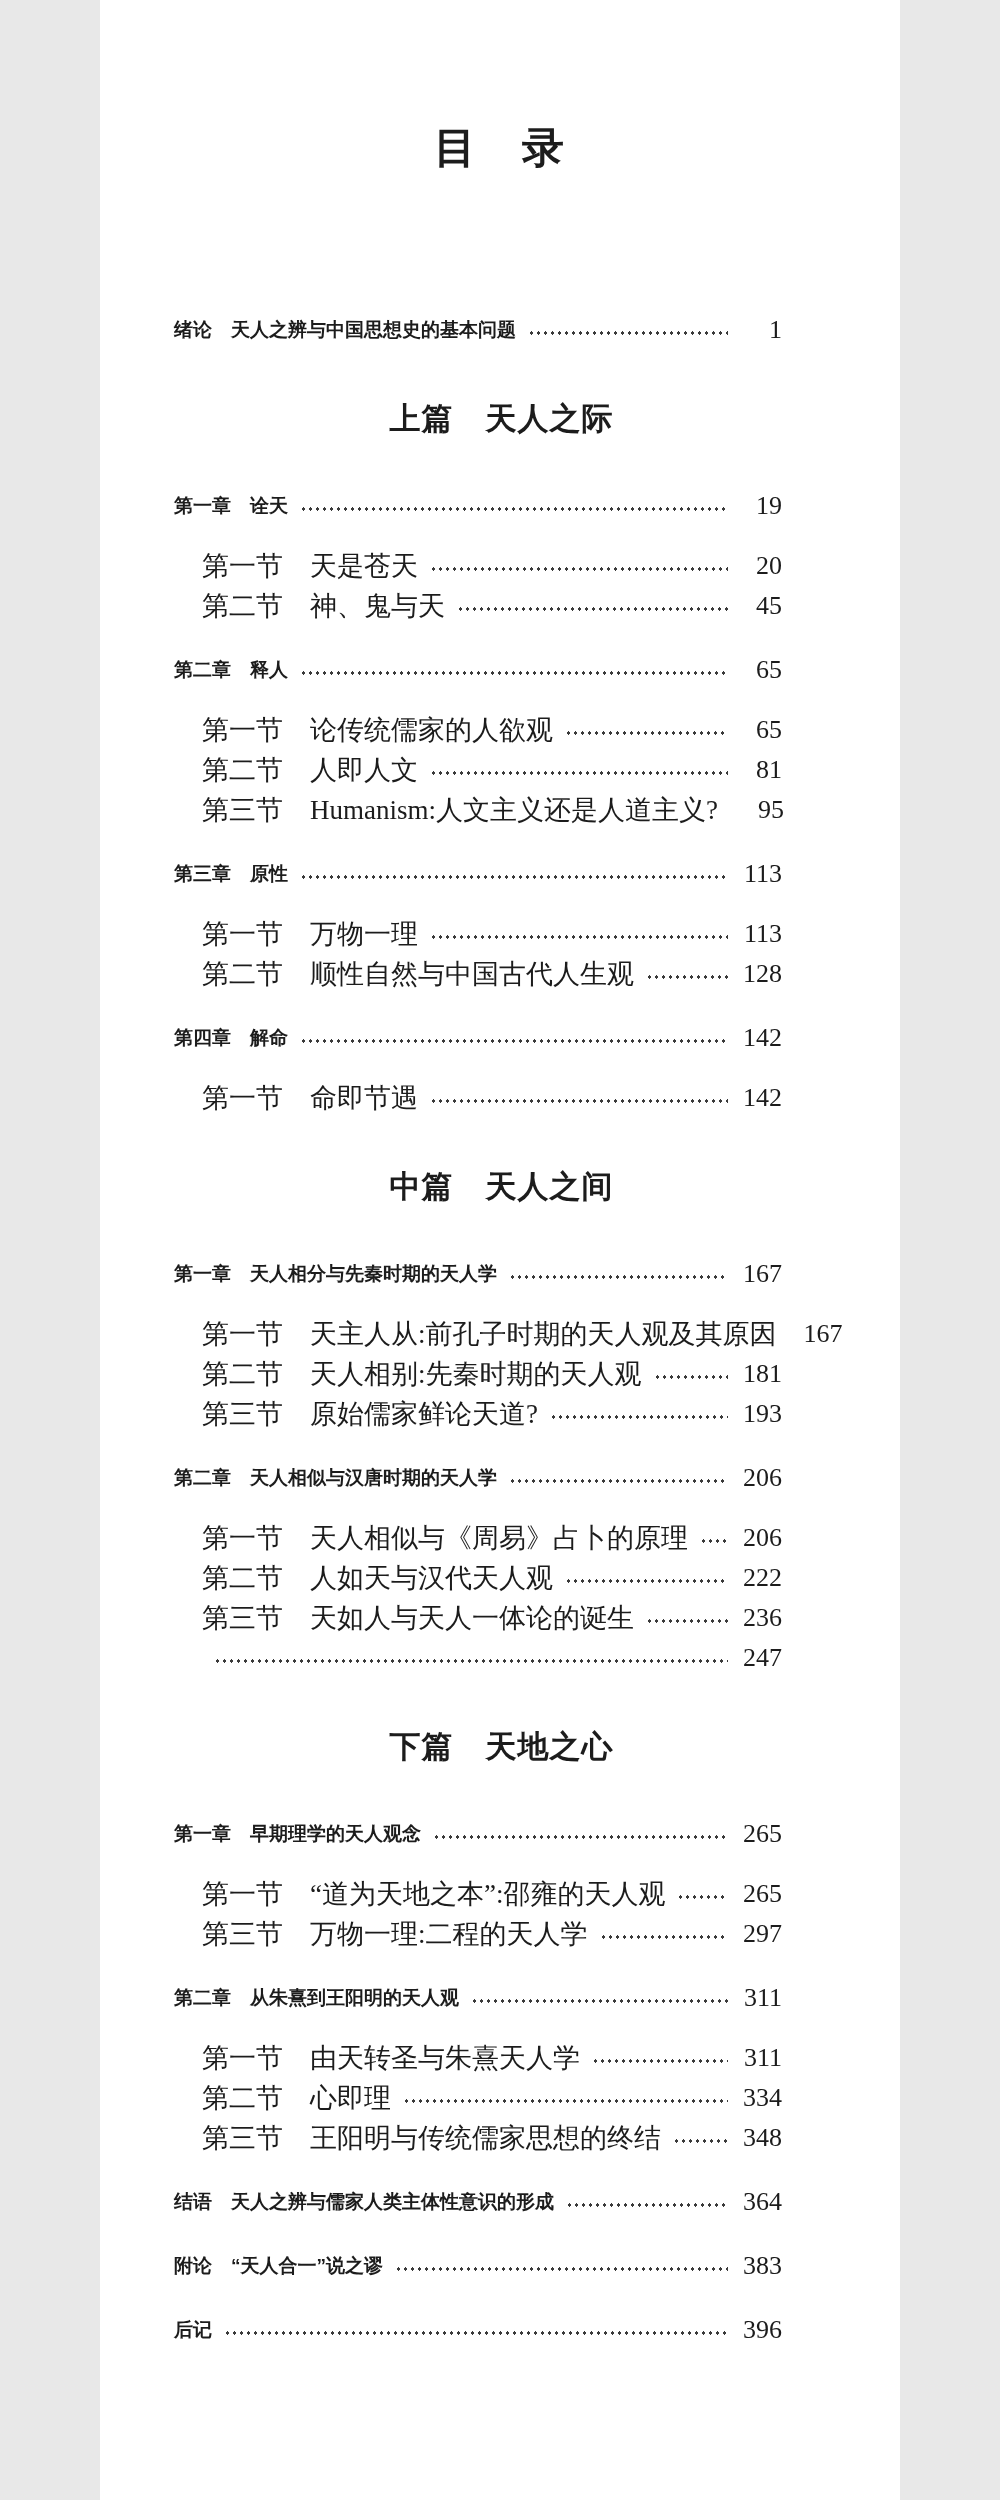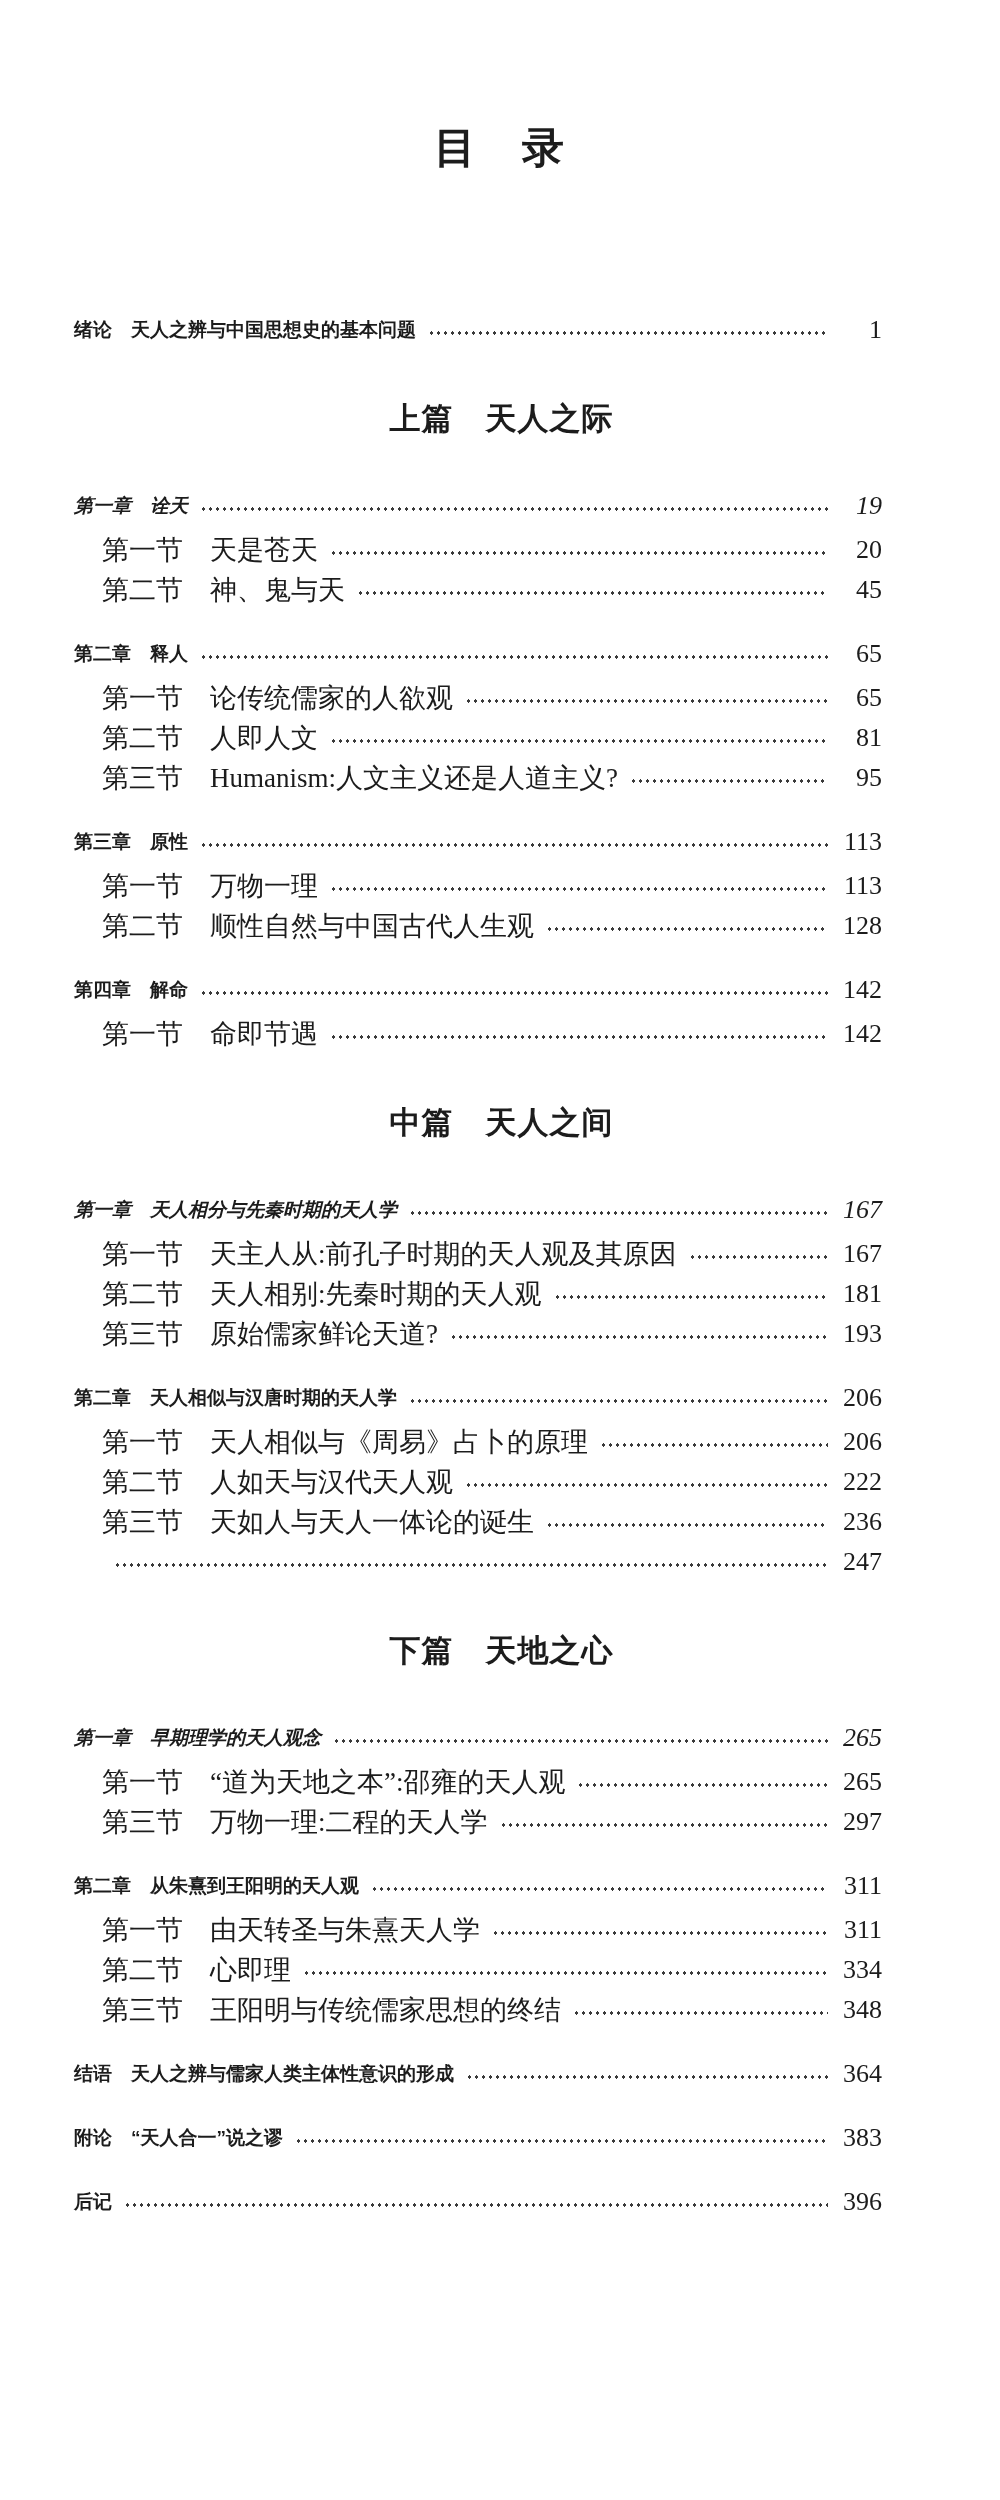--- a/index.html
+++ b/index.html
@@ -1,18 +1,18 @@
 <!DOCTYPE html>
 <html><head>
 <meta charset="utf-8">
 <style>
   html,body { margin:0; padding:0; background:#e8e8e8; }
   .page {
     position:relative;
-    width:1000px; height:2500px;
+    width:800px; height:2500px;
     margin:0 auto;
     background:#ffffff;
     box-sizing:border-box;
     padding-top:120px;
     color:#1c1c1c;
     overflow:hidden;
   }
   .title {
     margin:0;
     height:56px; line-height:56px;
@@ -55,22 +55,22 @@
   .part .label {
     font-family:"Liberation Sans","DejaVu Sans",sans-serif;
     font-weight:700;
     font-size:31px;
     letter-spacing:1px;
     margin-left:47px;
   }
   
   .toc > .row:first-child { margin-top:134px; }
   .chapter, .intro, .backmatter { margin-top:24px; }
-  .chapter + .section { margin-top:4px; }
-  .part + .chapter { margin-top:44px;font-style:italic; }
+  .chapter + .section { margin-top:20px; }
+  .part + .chapter { margin-top:44px; }
   
   .leader {
     flex:1 1 auto;
     align-self:center;
     height:20px;
     margin:6px 12px 0 12px;
     background-image:radial-gradient(circle, #3a3a3a 1.6px, transparent 1.8px);
     background-size:7px 20px;
     background-repeat:repeat-x;
     background-position:left center;

